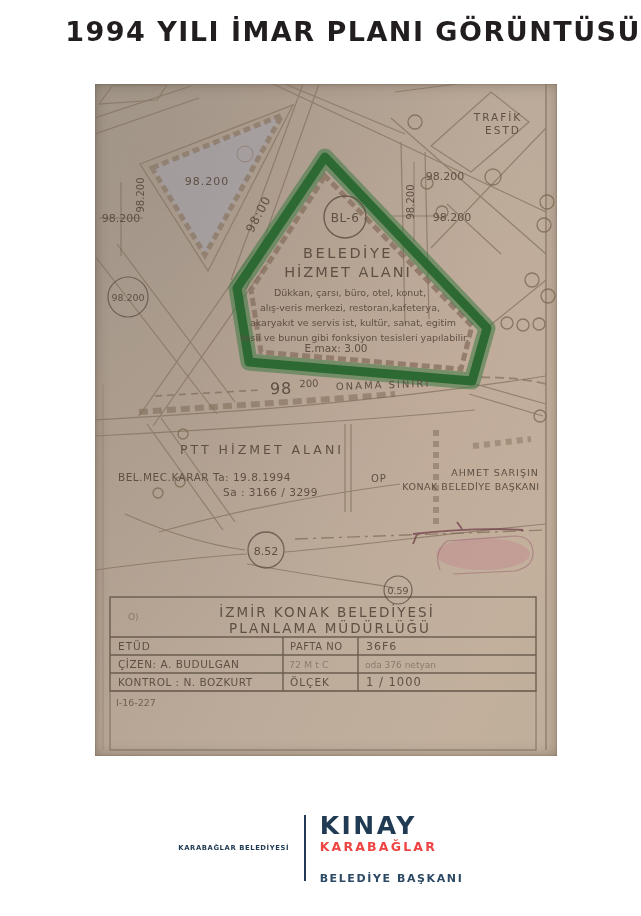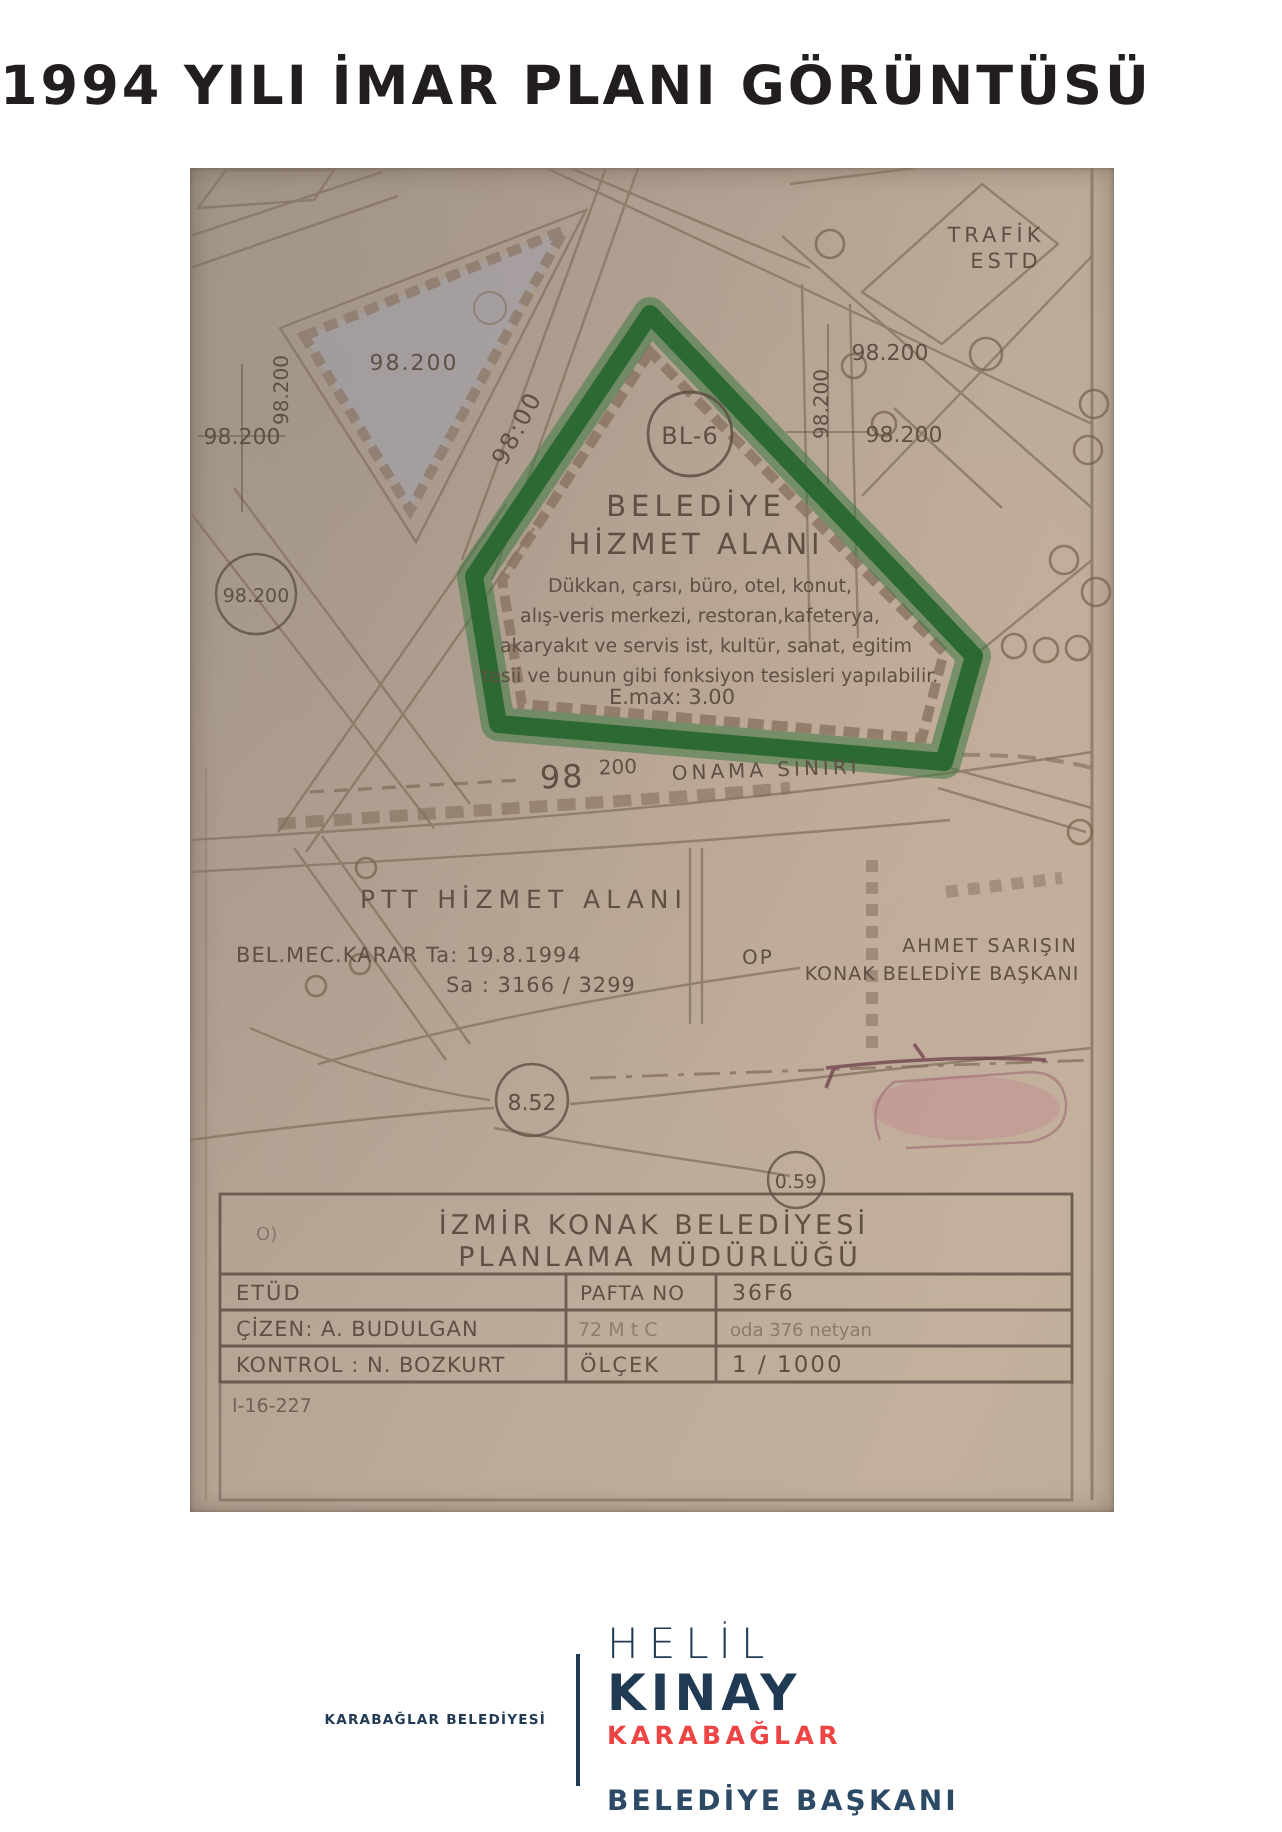--- a/index.html
+++ b/index.html
@@ -1,18 +1,18 @@
 <!DOCTYPE html>
 <html><head>
 <meta charset="utf-8">
 <style>
   html,body{margin:0;padding:0;background:#ffffff;}
   body{width:641px;height:916px;position:relative;font-family:"DejaVu Sans","Liberation Sans",sans-serif;overflow:hidden;}
   .page-title{
-    position:absolute;left:0;top:28px;width:641px;text-align:left;
+    position:absolute;left:0;top:16px;width:641px;text-align:right;
     font-size:27px;font-weight:800;letter-spacing:1.5px;color:#221e20;
     font-family:"DejaVu Sans","Liberation Sans",sans-serif;
   }
   .map-photo{
     position:absolute;left:95px;top:84px;width:462px;height:672px;
     background:
       radial-gradient(ellipse at 70% 45%, rgba(205,170,150,0.25), rgba(0,0,0,0) 55%),
       radial-gradient(ellipse at 15% 15%, rgba(120,115,110,0.18), rgba(0,0,0,0) 60%),
       linear-gradient(115deg,#a79b8c 0%,#b3a292 28%,#bcab9a 58%,#c2b09d 85%,#bfae9a 100%);
     box-shadow: inset 0 0 14px rgba(60,45,35,0.35), inset 0 0 2px rgba(60,45,35,0.4);
@@ -26,21 +26,21 @@
   }
   .brand-left{display:flex;flex-direction:row;align-items:center;width:112px;}
   .brand-left .muni-name{
     font-size:6.8px;font-weight:700;letter-spacing:0.6px;color:#1f3a52;white-space:nowrap;margin:1px 0;
   }
   .brand-divider{width:2px;height:66px;background:#1f3a52;}
   .brand-right{display:flex;flex-direction:column;line-height:1;color:#1f3a52;}
   .brand-right .n1{font-size:21px;font-weight:300;letter-spacing:5px;}
   .brand-right .n2{font-size:25px;font-weight:800;letter-spacing:2.5px;margin-top:1px;}
   .brand-right .n3{font-size:12.5px;font-weight:600;letter-spacing:2.2px;margin-top:3px;color:#ef4444;}
-  .brand-right .n4{font-size:14px;font-weight:600;letter-spacing:1.6px;margin-top:19px;color:#2c4a65;}
+  .brand-right .n4{font-size:11px;font-weight:600;letter-spacing:1.6px;margin-top:19px;color:#2c4a65;}
 </style>
 </head>
 <body>
 
 <div class="page-title">1994 YILI İMAR PLANI GÖRÜNTÜSÜ</div>
 
 <div class="map-photo">
 <svg width="462" height="672" viewBox="0 0 462 672" xmlns="http://www.w3.org/2000/svg">
 
   <g stroke="#847260" stroke-width="1.2" fill="none" opacity="0.75">
@@ -248,18 +248,17 @@
         <line x1="0" y1="5" x2="0" y2="14" transform="rotate(-20)"></line>
         <line x1="0" y1="4" x2="0" y2="11" transform="rotate(40)"></line>
         <line x1="0" y1="4" x2="0" y2="11" transform="rotate(-40)"></line>
         <line x1="0" y1="3" x2="0" y2="8" transform="rotate(60)"></line>
         <line x1="0" y1="3" x2="0" y2="8" transform="rotate(-60)"></line>
       </g>
     </svg>
   </div>
   <div class="brand-divider"></div>
   <div class="brand-right">
-    <span class="n1">HELİL</span>
     <span class="n2">KINAY</span>
     <span class="n3">KARABAĞLAR</span>
     <span class="n4">BELEDİYE BAŞKANI</span>
   </div>
 </div>
 
 </body></html>

